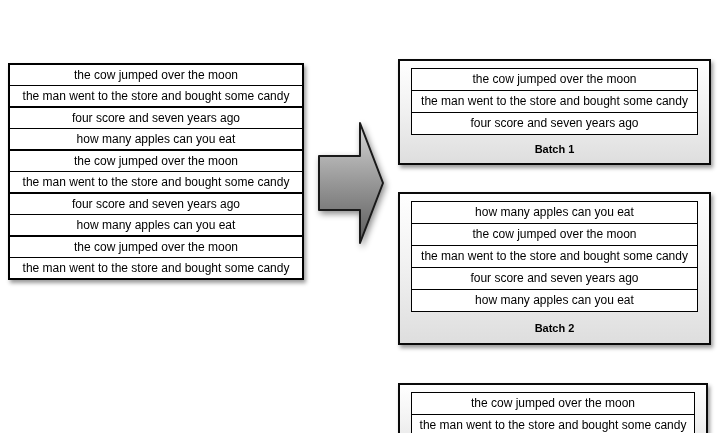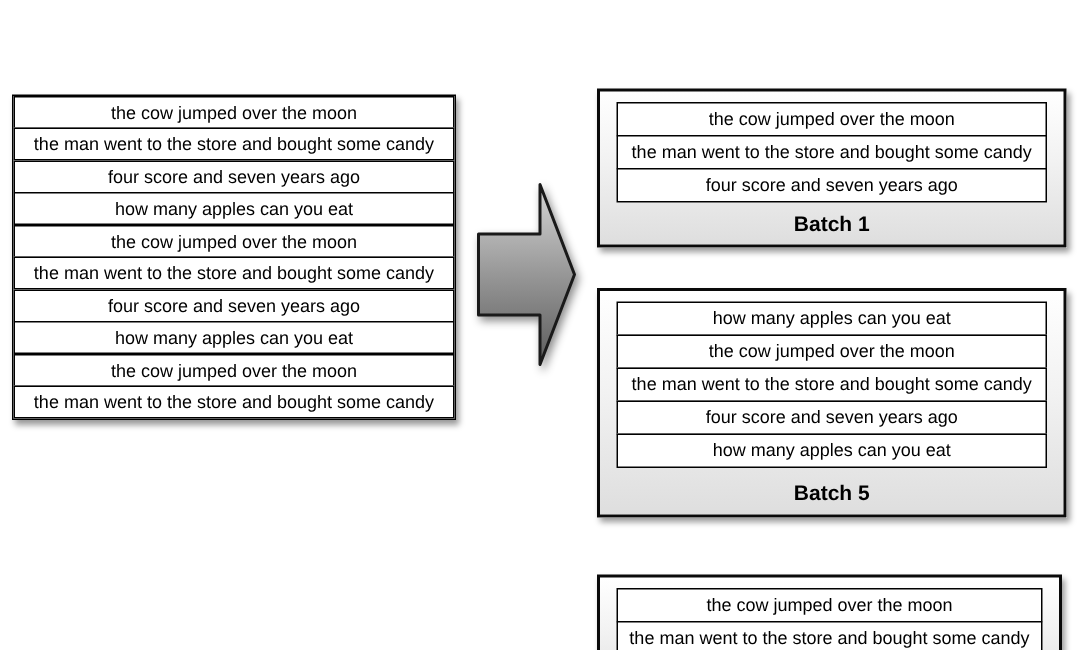--- a/index.html
+++ b/index.html
@@ -73,21 +73,21 @@
     white-space: nowrap;
     overflow: hidden;
   }
   .brow + .brow { margin-top: -1px; }
 
   .batch-label {
     flex: 1;
     display: flex;
     align-items: center;
     justify-content: center;
-    font-size: 14px;
+    font-size: 11px;
     font-weight: bold;
   }
 </style>
 </head>
 <body>
 
 <div class="canvas">
 
   <div class="source-table">
     <div class="srow">the cow jumped over the moon</div>
@@ -125,21 +125,21 @@
   </div>
 
   <div class="batch batch-2">
     <div class="batch-table">
       <div class="brow">how many apples can you eat</div>
       <div class="brow">the cow jumped over the moon</div>
       <div class="brow">the man went to the store and bought some candy</div>
       <div class="brow">four score and seven years ago</div>
       <div class="brow">how many apples can you eat</div>
     </div>
-    <div class="batch-label">Batch 5</div>
+    <div class="batch-label">Batch 2</div>
   </div>
 
   <div class="batch batch-3">
     <div class="batch-table">
       <div class="brow">the cow jumped over the moon</div>
       <div class="brow">the man went to the store and bought some candy</div>
     </div>
   </div>
 
 </div>

